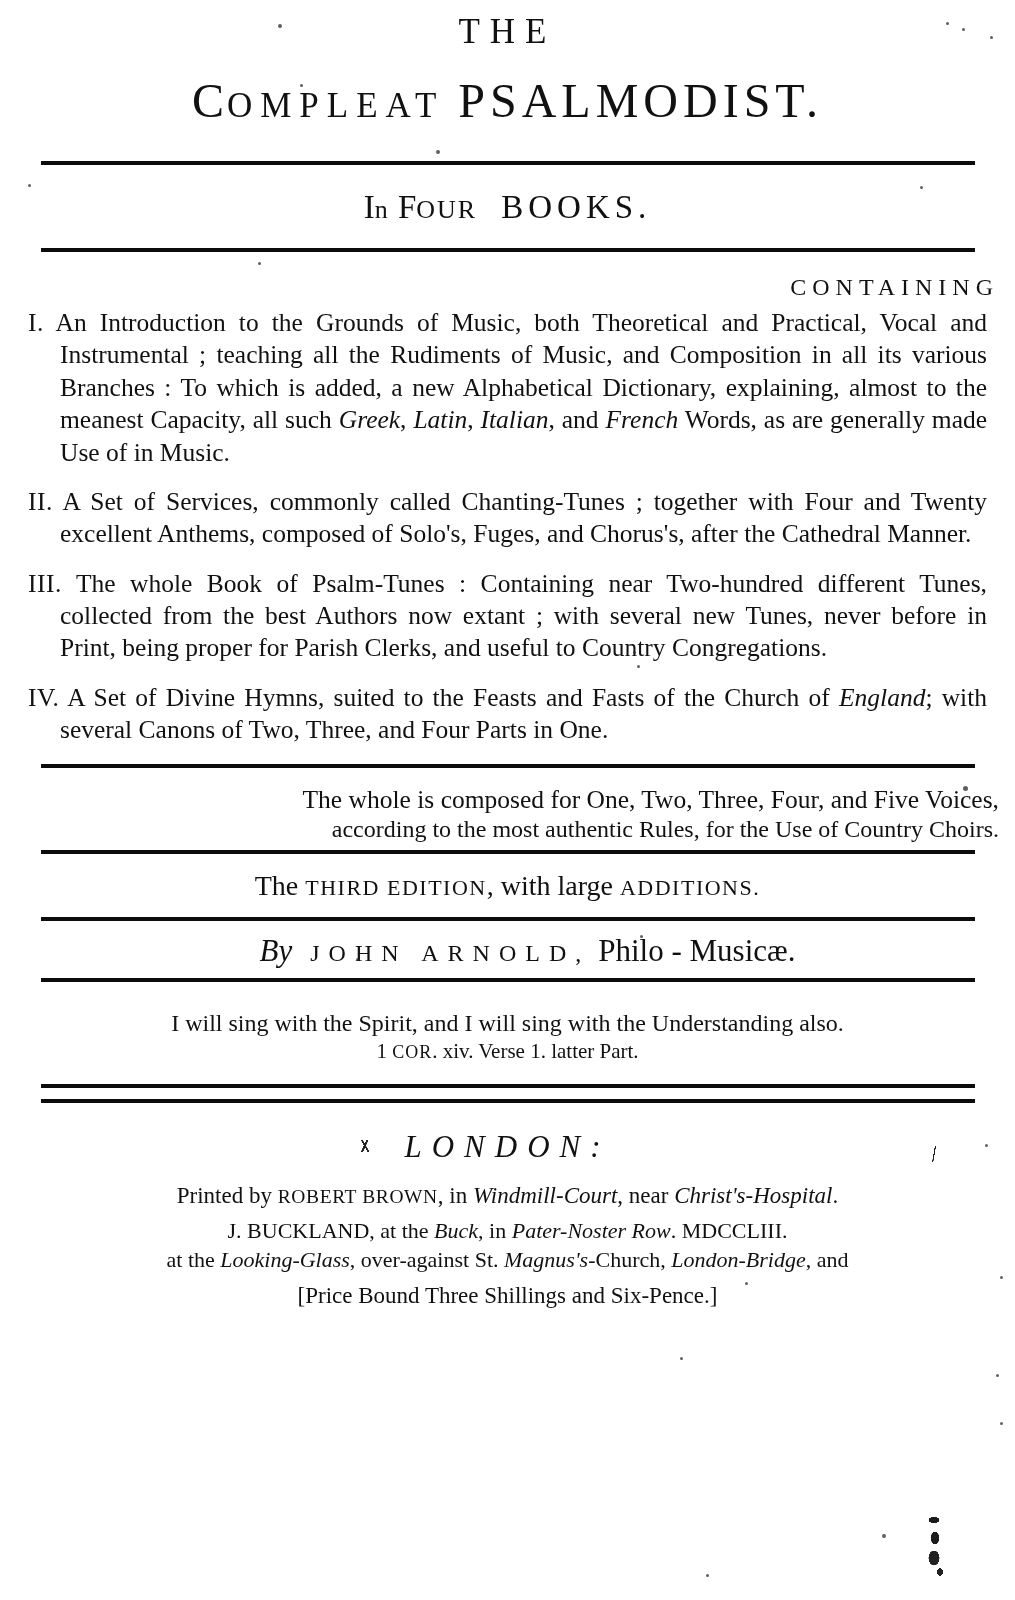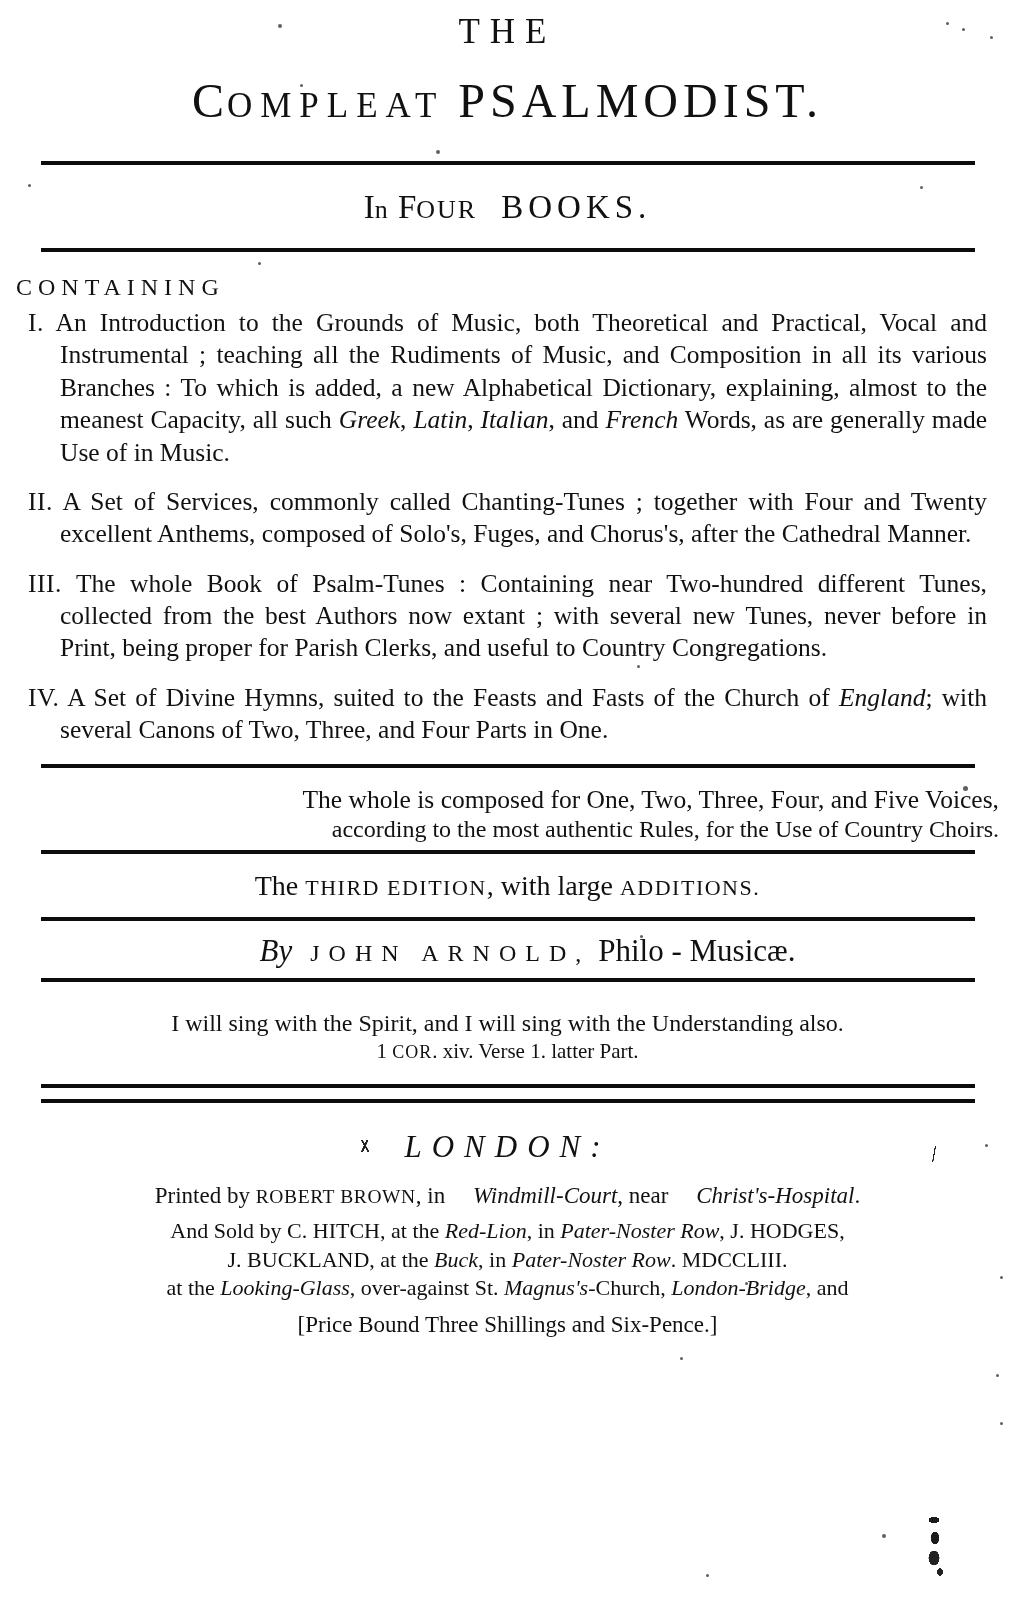--- a/index.html
+++ b/index.html
@@ -70,21 +70,21 @@
     line-height: 1.0;
     padding: 26px 0 24px 0;
     white-space: nowrap;
   }
   .four-books .sc-lead { font-size: 33px; }
   .four-books .sc-rest { font-size: 26px; letter-spacing: 2px; }
   .four-books .bigbooks { font-size: 33px; letter-spacing: 5px; margin-left: 24px; }
 
   
   .containing {
-    text-align: left;
+    text-align: right;
     font-size: 24px;
     letter-spacing: 6px;
     margin-top: 22px;
     margin-bottom: 6px;
   }
 
   
   .items { margin: 0 12px; }
   .item {
     font-size: 25.5px;
@@ -146,21 +146,21 @@
     letter-spacing: 10px;
     padding: 26px 0 16px 0;
   }
   .imprint-line {
     text-align: center;
     font-size: 23px;
     line-height: 1.28;
     margin-bottom: 2px;
   }
   .imprint-line .sc { font-size: 19.5px; letter-spacing: 0.6px; }
-  .imprint-line i { font-style: italic; margin-left: 22px; }
+  .imprint-line i { font-style: italic; }
   .imprint-block { font-size: 22px; line-height: 1.3; text-align: center; }
   .imprint-block .ln { display: block; }
   .price {
     text-align: center;
     font-size: 23px;
     margin-top: 9px;
   }
 
   
   .speck {
@@ -251,21 +251,20 @@
     <div class="rule"></div>
   </div>
 
   <div class="london">LONDON:</div>
 
   <div class="imprint-line">
     <span>Printed by </span><span class="sc">ROBERT BROWN</span><span>, in </span><i>Windmill-Court</i><span>, near </span><i>Christ's-Hospital</i><span>.</span>
   </div>
 
   <div class="imprint-block" style="margin-top:7px;">
-    <span class="ln"><span>And Sold by C. </span><span class="sc">HITCH</span><span>, at the </span><i>Red-Lion</i><span>, in </span><i>Pater-Noster Row</i><span>, J. </span><span class="sc">HODGES</span><span>,</span></span>
 
     <span class="ln"><span>J. </span><span class="sc">BUCKLAND</span><span>, at the </span><i>Buck</i><span>, in </span><i>Pater-Noster Row</i><span>.   </span><span>MDCCLIII.</span></span>
 
     <span class="ln"><span>at the </span><i>Looking-Glass</i><span>, over-against St. </span><i>Magnus's</i><span>-Church, </span><i>London-Bridge</i><span>, and</span></span>
   </div>
 
   <div class="price">[Price Bound Three Shillings and Six-Pence.]</div>
 
   <div class="speck" style="left:278px;  top:10px;  width:4px;  height:4px;"></div>
   <div class="speck" style="left:946px;  top:8px;   width:3px;  height:3px;"></div>

